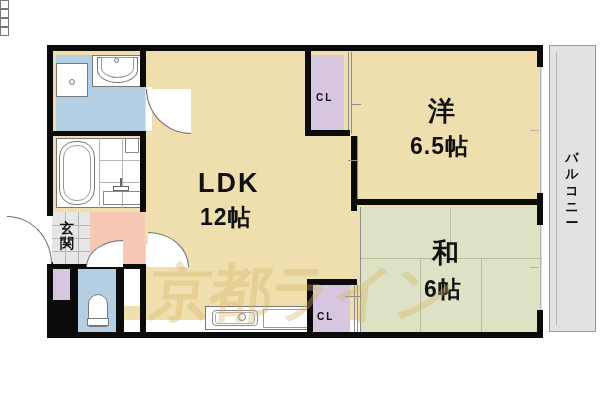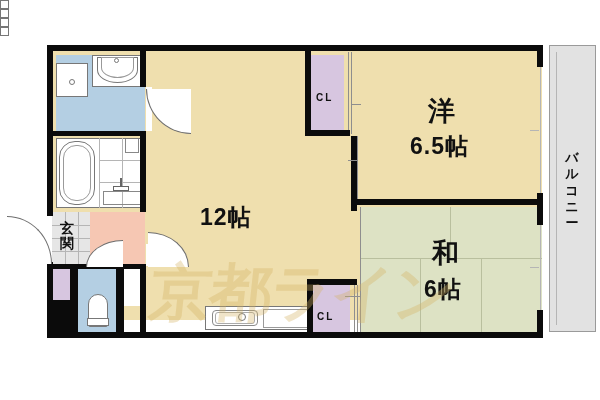--- a/index.html
+++ b/index.html
@@ -190,20 +190,21 @@
   <div class="abs fill-white" style="left:146px;top:87px;width:6px;height:44px;border:0;"></div>
   <div class="arc arc-bl" style="left:146px;top:89px;width:44px;height:44px;border-top:none;border-right:none;"></div>
 
   <div class="arc arc-tr" style="left:7px;top:216px;width:44px;height:47px;border-left:none;border-bottom:none;"></div>
 
   <div class="arc arc-tl" style="left:86px;top:240px;width:36px;height:26px;border-right:none;border-bottom:none;"></div>
 
   <div class="abs fill-white" style="left:146px;top:244px;width:6px;height:22px;"></div>
   <div class="arc arc-tr" style="left:148px;top:232px;width:40px;height:34px;border-left:none;border-bottom:none;"></div>
 
+  <div class="lbl lbl-big" style="left:198px;top:170px;">LDK</div>
   <div class="lbl lbl-mid" style="left:200px;top:206px;">12帖</div>
 
   <div class="lbl lbl-big" style="left:428px;top:98px;">洋</div>
   <div class="lbl lbl-mid" style="left:402px;top:135px;margin-left:8px;">6.5帖</div>
 
   <div class="lbl lbl-big" style="left:432px;top:240px;">和</div>
   <div class="lbl lbl-mid" style="left:424px;top:278px;">6帖</div>
 
   <div id="watermark">京都ライン</div>
 

